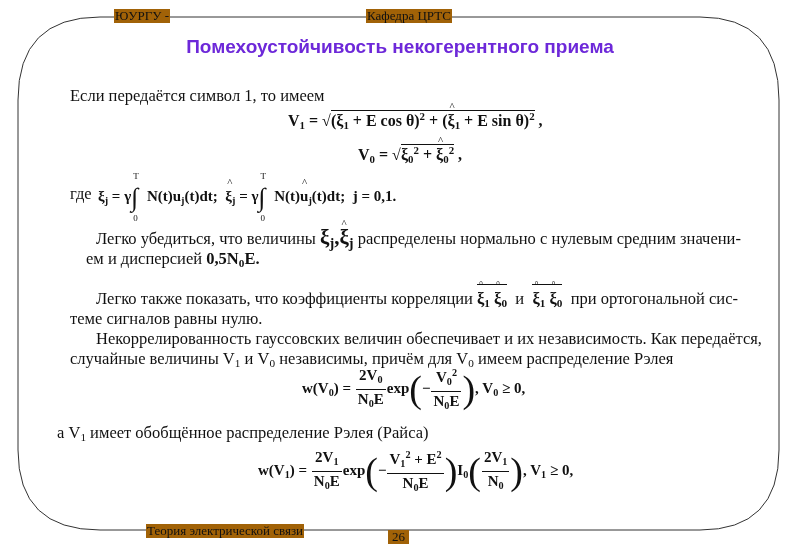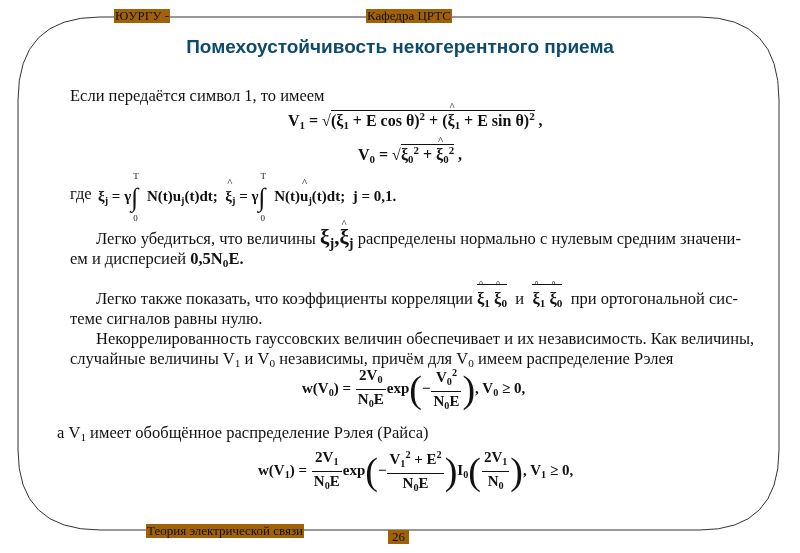--- a/index.html
+++ b/index.html
@@ -1,21 +1,21 @@
 <!DOCTYPE html>
 <html><head>
 <meta charset="utf-8">
 <style>
   html, body { margin: 0; padding: 0; background: #ffffff; }
   body { width: 800px; height: 553px; position: relative; overflow: hidden;
          font-family: "Liberation Serif", serif; color: #111; }
   .frame { position: absolute; left: 0; top: 0; }
   .hdr { position: absolute; font-size: 13px; background: #a16207; padding: 0 1px; line-height: 14px; }
   .title { position: absolute; left: 0; width: 800px; top: 36px; text-align: center;
-           font-family: "Liberation Sans", sans-serif; font-weight: bold; font-size: 19px; color: #0c4a6e; }
+           font-family: "Liberation Sans", sans-serif; font-weight: bold; font-size: 19px; color: #6d28d9; }
   .txt { position: absolute; font-size: 16.5px; line-height: 20px; white-space: nowrap; }
   .f { position: absolute; font-family: "Liberation Serif", serif; font-weight: bold; white-space: nowrap; font-size: 16px; }
   sub { font-size: 0.68em; vertical-align: -0.3em; }
   sup { font-size: 0.68em; vertical-align: 0.55em; }
   .frac { display: inline-block; vertical-align: middle; text-align: center; margin: 0 1px; }
   .frac > span { display: block; line-height: 18px; padding: 0 2px; }
   .frac > span.num { border-bottom: 1.3px solid #111; }
   .paren { font-size: 38px; font-weight: normal; vertical-align: middle; line-height: 38px; }
   .sqrt { border-top: 1.3px solid #111; padding-top: 1px; }
   .over { border-top: 1px solid #111; padding-top: 4px; position: relative; }
@@ -55,35 +55,35 @@
 <div class="f" style="left:98px; top:183px; font-size:15px;">
   ξ<sub>j</sub> = γ<span class="int">∫<span class="up">T</span><span class="lo">0</span></span> N(t)u<sub>j</sub>(t)dt;&nbsp;
   <span class="hat">ξ</span><sub>j</sub> = γ<span class="int">∫<span class="up">T</span><span class="lo">0</span></span> N(t)<span class="hat">u</span><sub>j</sub>(t)dt;&nbsp; j = 0,1.
 </div>
 
 <div class="txt" style="left:96px; top:227px;">
   <span>Легко убедиться, что величины</span>
   <b style="font-size:21px;">ξ<sub>j</sub>,<span class="hat">ξ</span><sub>j</sub></b>
   <span>распределены нормально с нулевым средним значени-</span>
 </div>
-<div class="txt" style="left:70px; top:249px;">
+<div class="txt" style="left:86px; top:249px;">
   <span>ем и дисперсией</span>
   <b><span>0,5N</span><sub>0</sub><span>E.</span></b>
 </div>
 
 <div class="txt" style="left:96px; top:289px;">
   <span>Легко также показать, что коэффициенты корреляции</span>
   <b class="over"><span class="ring">ξ</span><sub>1</sub> <span class="ring">ξ</span><sub>0</sub></b>
   &nbsp;<span>и</span>&nbsp;
   <b class="over"><span class="ring">ξ</span><sub>1</sub> <span class="ring">ξ</span><sub>0</sub></b>
   &nbsp;<span>при ортогональной сис-</span>
 </div>
 <div class="txt" style="left:70px; top:309px;">теме сигналов равны нулю.</div>
 
-<div class="txt" style="left:96px; top:329px;">Некоррелированность гауссовских величин обеспечивает и их независимость. Как величины,</div>
+<div class="txt" style="left:96px; top:329px;">Некоррелированность гауссовских величин обеспечивает и их независимость. Как передаётся,</div>
 <div class="txt" style="left:70px; top:349px;">
   <span>случайные величины V</span><sub>1</sub>
   <span>и V</span><sub>0</sub>
   <span>независимы, причём для  V</span><sub>0</sub>
   <span>имеем распределение Рэлея</span>
 </div>
 
 <div class="f" style="left:302px; top:364px; font-size:15px;">
   w(V<sub>0</sub>) =
   <span class="frac"><span class="num">2V<sub>0</sub></span><span>N<sub>0</sub>E</span></span>exp<span class="paren">(</span>−<span class="frac"><span class="num">V<sub>0</sub><sup>2</sup></span><span>N<sub>0</sub>E</span></span><span class="paren">)</span>, V<sub>0</sub> ≥ 0,

